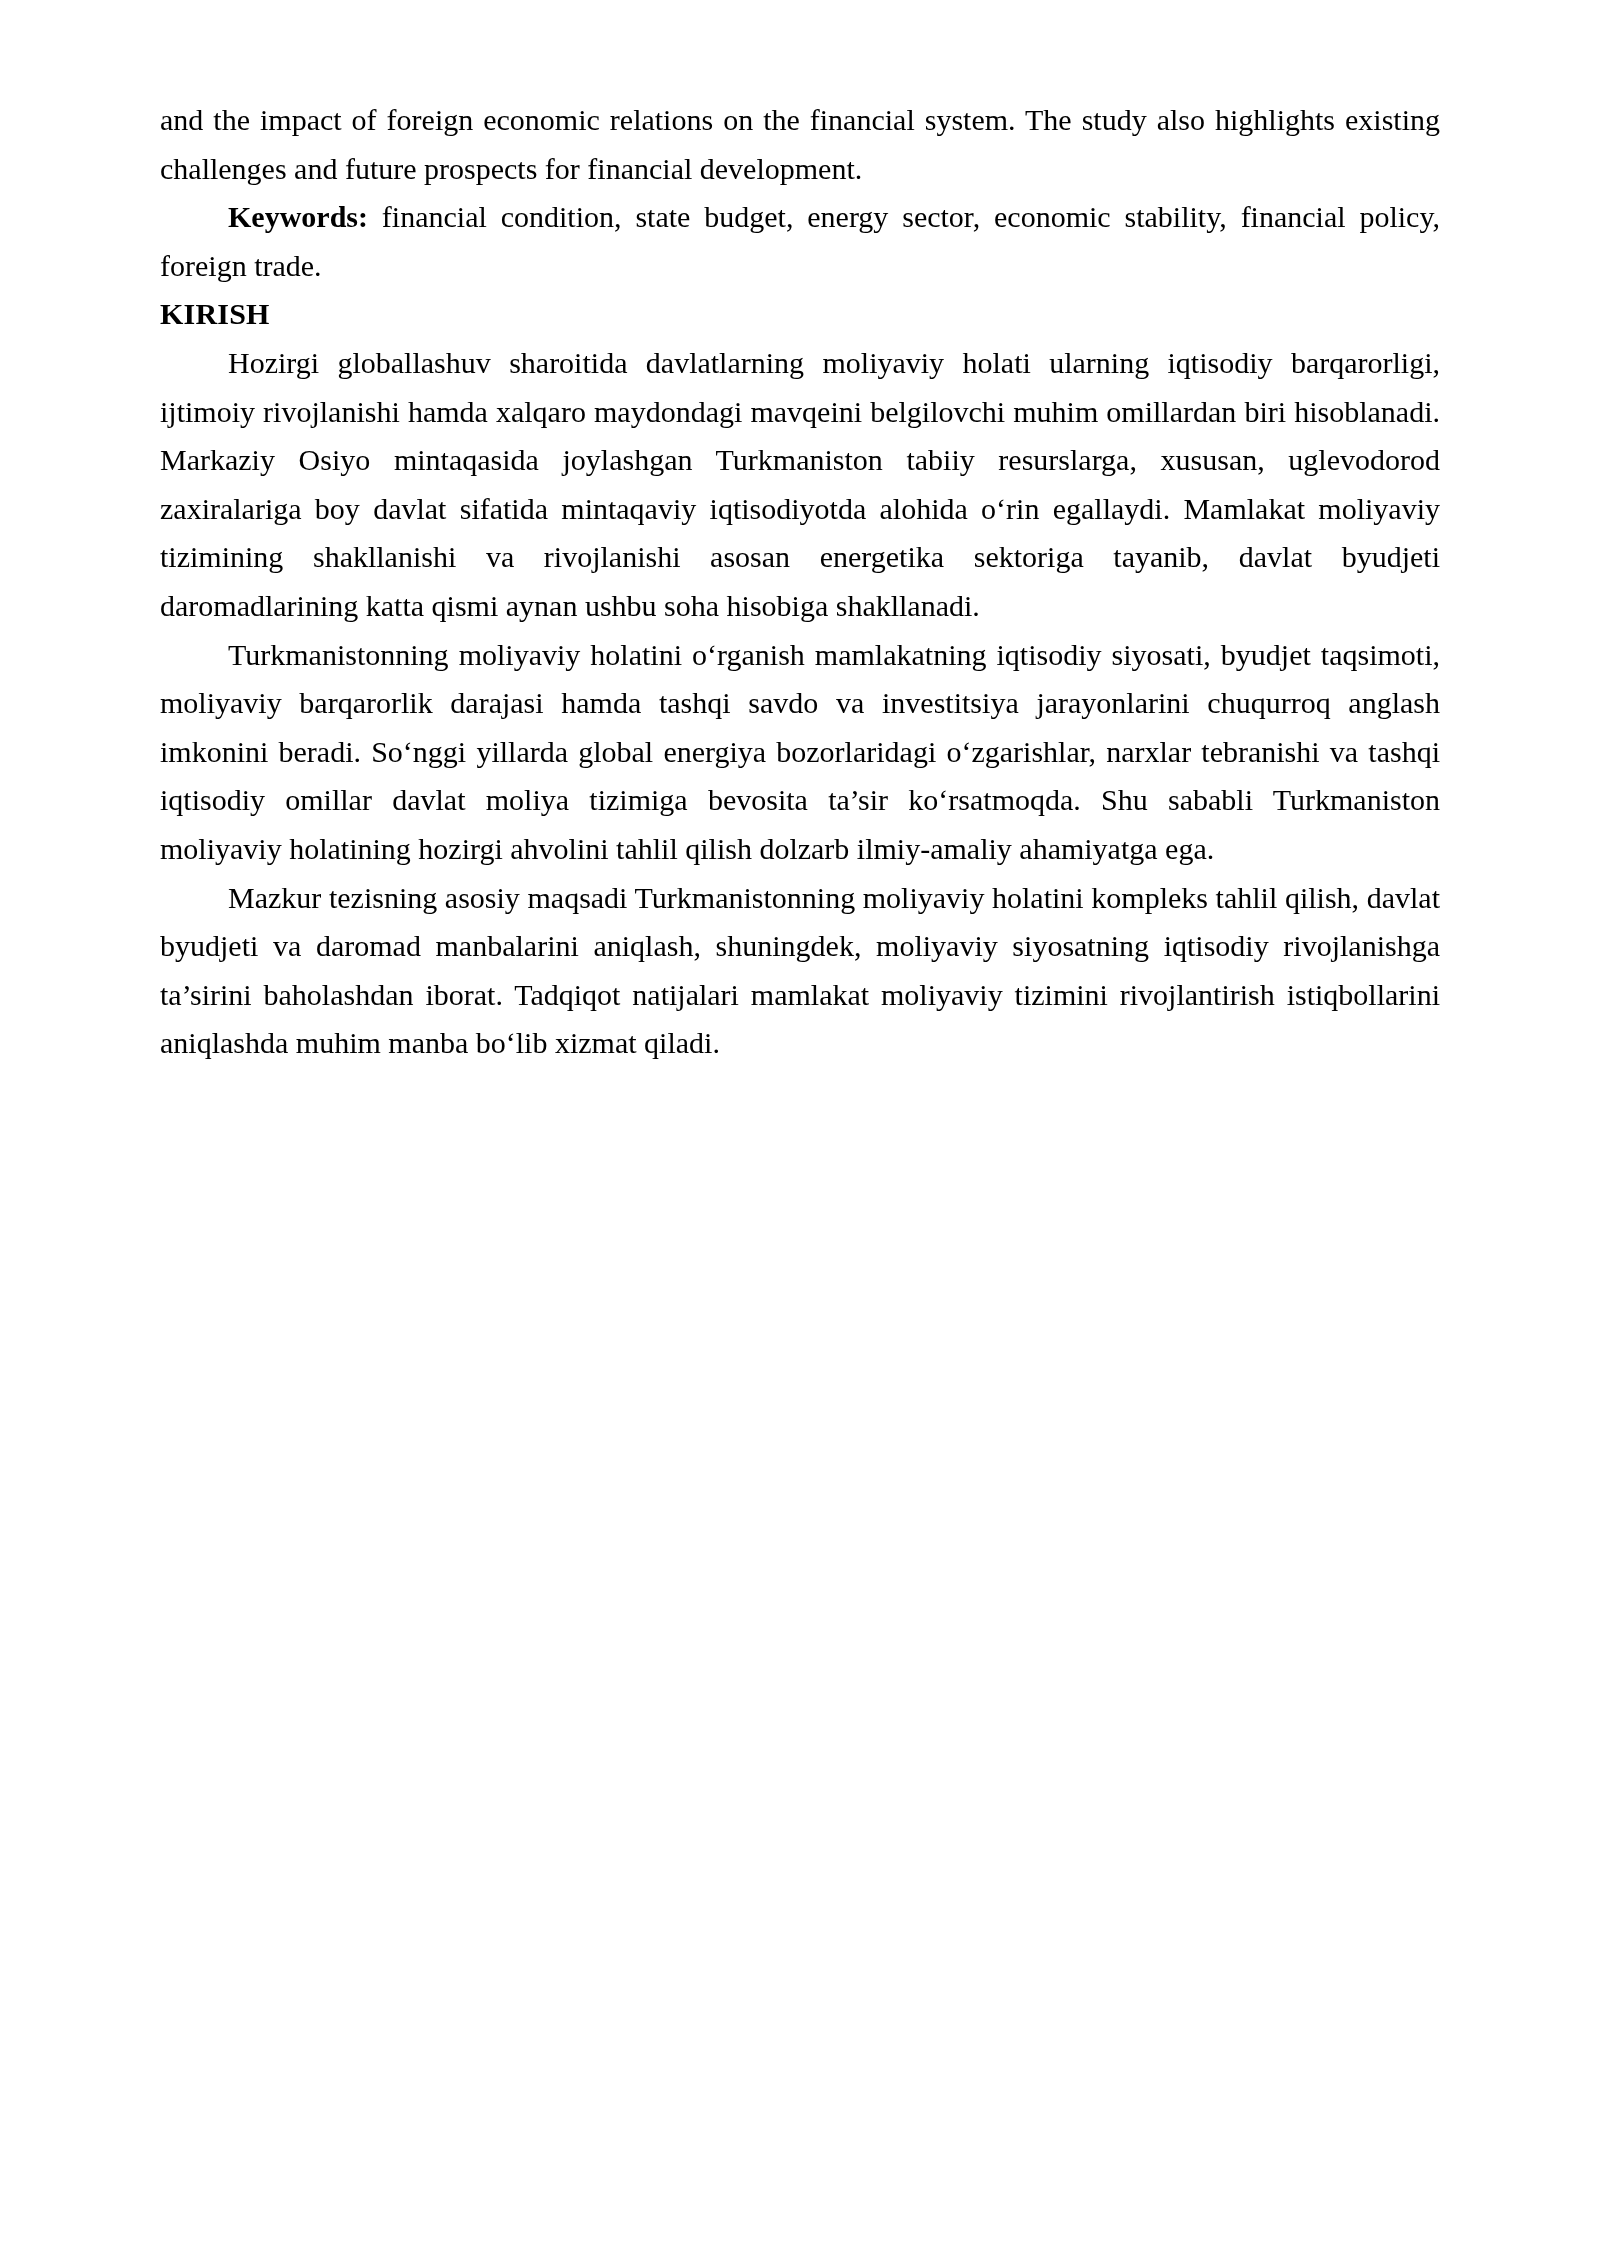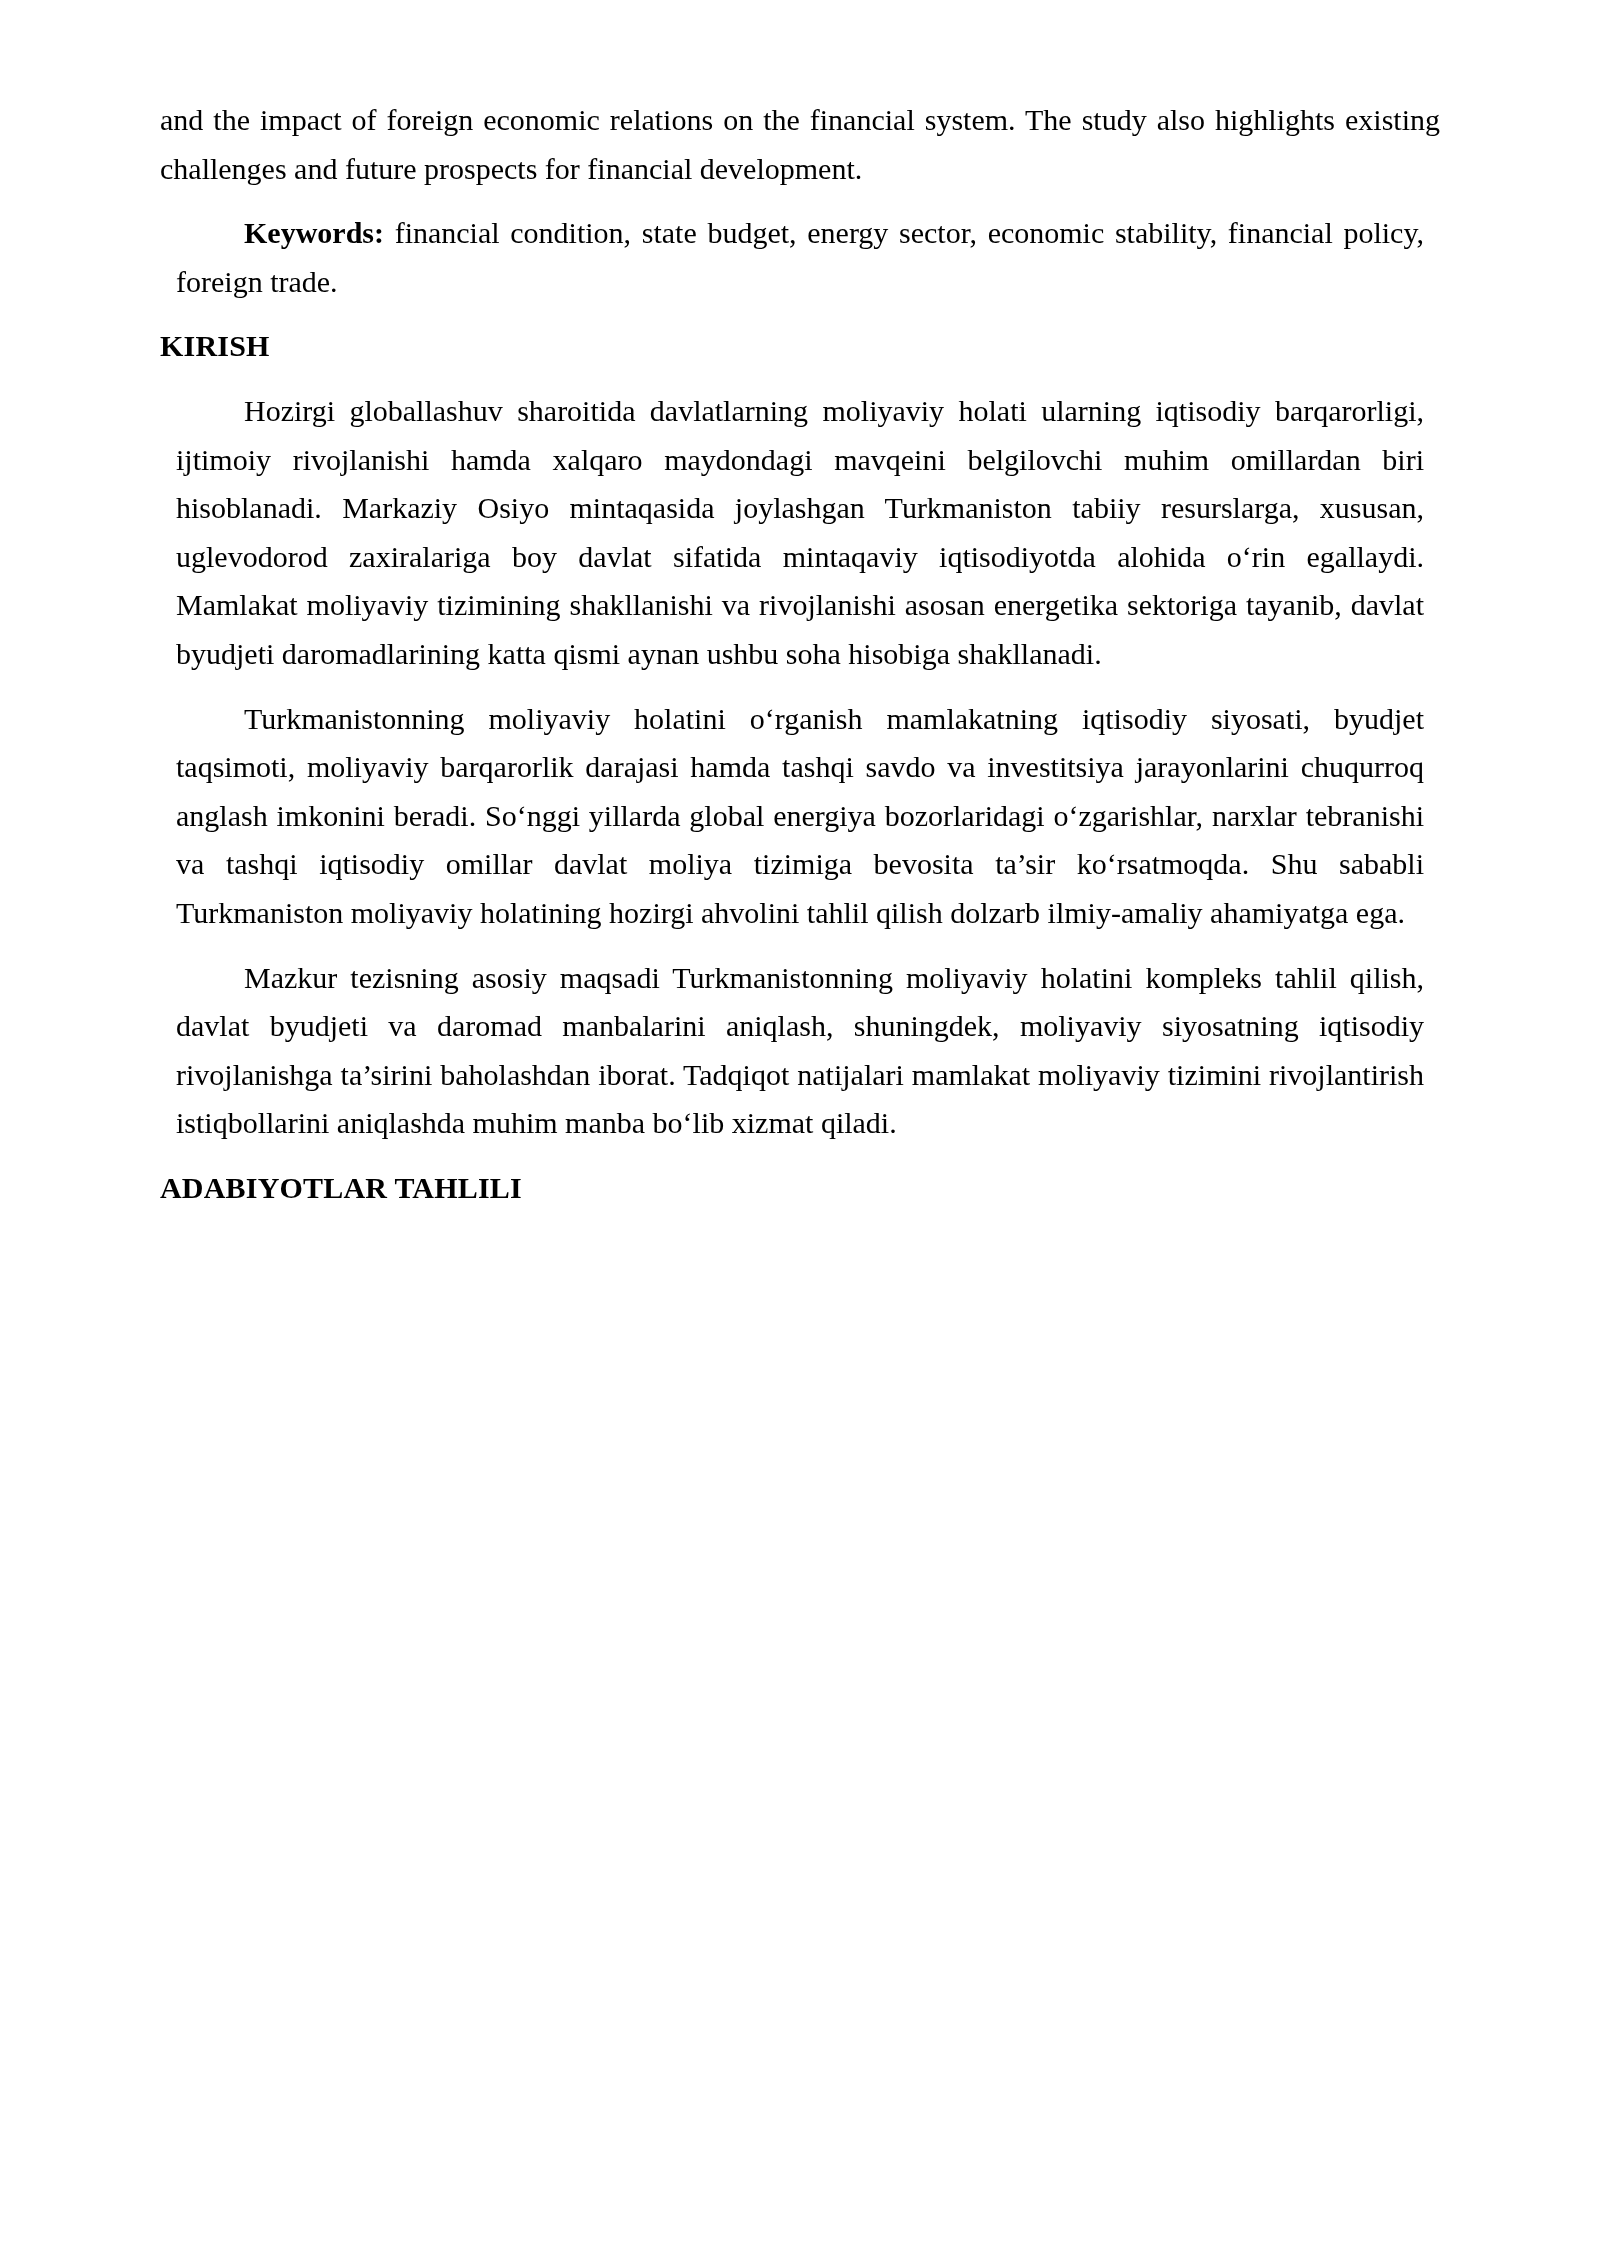--- a/index.html
+++ b/index.html
@@ -17,21 +17,21 @@
     color: #000000;
     position: relative;
   }
   .doc-body {
     font-size: 30px;
     line-height: 1.62;
     text-align: justify;
     text-justify: inter-word;
   }
   p.para {
-    margin: 16px;
+    margin: 0;
     text-indent: 68px;
   }
   p.para-noindent {
     margin: 0;
     text-indent: 0;
   }
   h2.section-heading {
     font-size: 30px;
     font-weight: bold;
     text-align: left;
@@ -52,17 +52,16 @@
     <p class="para-noindent">and the impact of foreign economic relations on the financial system. The study also highlights existing challenges and future prospects for financial development.</p>
 
     <p class="para"><span class="kw-label">Keywords:</span><span> financial condition, state budget, energy sector, economic stability, financial policy, foreign trade.</span></p>
 
     <h2 class="section-heading">KIRISH</h2>
 
     <p class="para">Hozirgi globallashuv sharoitida davlatlarning moliyaviy holati ularning iqtisodiy barqarorligi, ijtimoiy rivojlanishi hamda xalqaro maydondagi mavqeini belgilovchi muhim omillardan biri hisoblanadi. Markaziy Osiyo mintaqasida joylashgan Turkmaniston tabiiy resurslarga, xususan, uglevodorod zaxiralariga boy davlat sifatida mintaqaviy iqtisodiyotda alohida o‘rin egallaydi. Mamlakat moliyaviy tizimining shakllanishi va rivojlanishi asosan energetika sektoriga tayanib, davlat byudjeti daromadlarining katta qismi aynan ushbu soha hisobiga shakllanadi.</p>
     <p class="para">Turkmanistonning moliyaviy holatini o‘rganish mamlakatning iqtisodiy siyosati, byudjet taqsimoti, moliyaviy barqarorlik darajasi hamda tashqi savdo va investitsiya jarayonlarini chuqurroq anglash imkonini beradi. So‘nggi yillarda global energiya bozorlaridagi o‘zgarishlar, narxlar tebranishi va tashqi iqtisodiy omillar davlat moliya tizimiga bevosita ta’sir ko‘rsatmoqda. Shu sababli Turkmaniston moliyaviy holatining hozirgi ahvolini tahlil qilish dolzarb ilmiy-amaliy ahamiyatga ega.</p>
     <p class="para">Mazkur tezisning asosiy maqsadi Turkmanistonning moliyaviy holatini kompleks tahlil qilish, davlat byudjeti va daromad manbalarini aniqlash, shuningdek, moliyaviy siyosatning iqtisodiy rivojlanishga ta’sirini baholashdan iborat. Tadqiqot natijalari mamlakat moliyaviy tizimini rivojlantirish istiqbollarini aniqlashda muhim manba bo‘lib xizmat qiladi.</p>
 
-    <h2 class="section-heading">ADABIYOTLAR TAHLILI</h2>
 
 
   </div>
 </div>
 
 </body></html>

